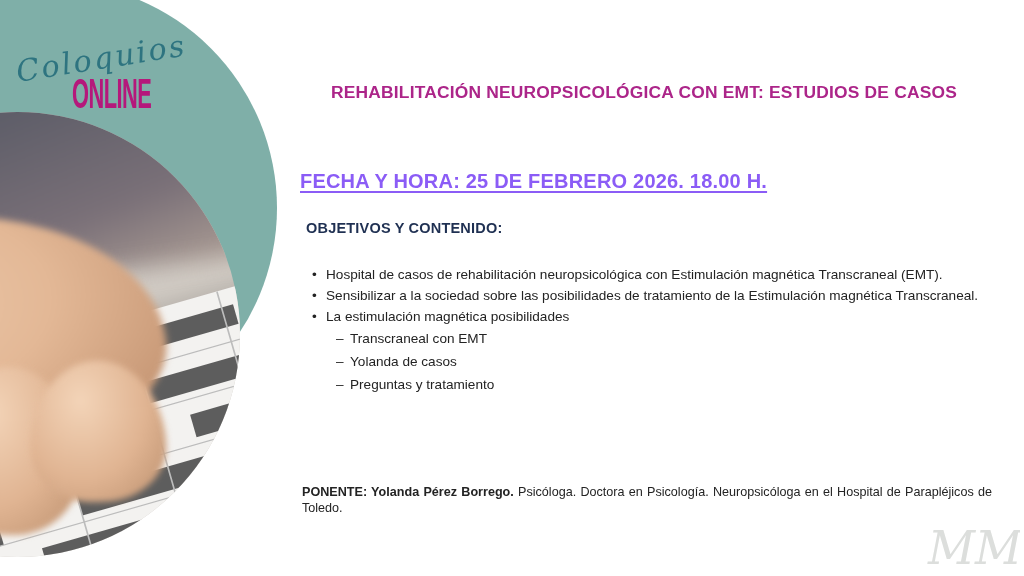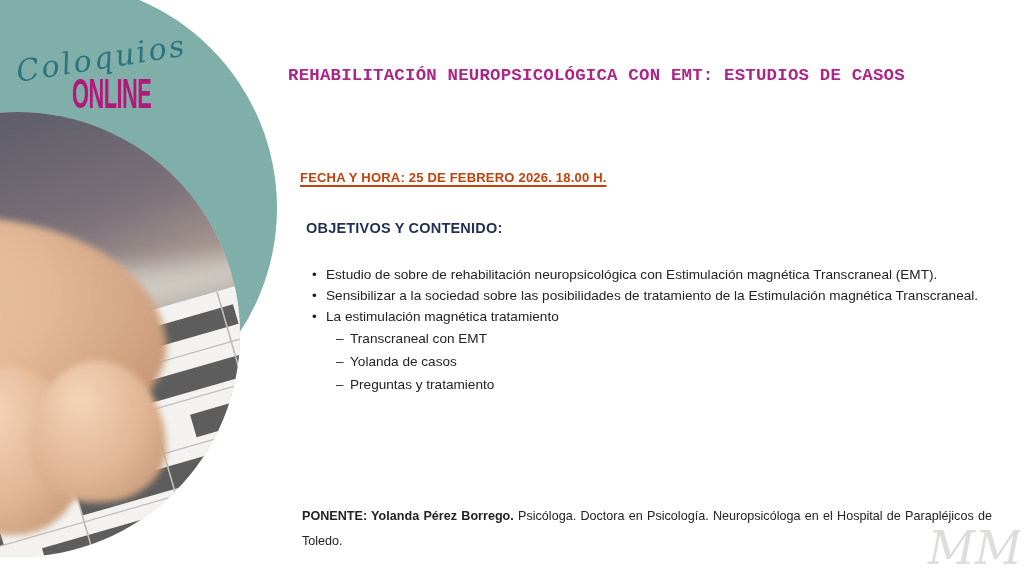--- a/index.html
+++ b/index.html
@@ -138,40 +138,40 @@
     position: absolute;
     left: 288px;
     top: 0;
     width: 712px;
     height: 576px;
   }
 
   #title {
     position: absolute;
     left: 0;
-    top: 66px;
+    top: 82px;
     width: 712px;
-    text-align: left;
-    font-family: Liberation Mono, monospace;
+    text-align: center;
+    font-family: Liberation Sans, sans-serif;
     font-weight: 700;
     font-size: 17.4px;
     letter-spacing: 0.2px;
     color: #AC2589;
     white-space: nowrap;
   }
 
   #date-line {
     position: absolute;
     left: 12px;
     top: 170px;
     font-family: "Liberation Sans", sans-serif;
     font-weight: 700;
-    font-size: 13px;
+    font-size: 20px;
     letter-spacing: 0.2px;
-    color: #c2410c;
+    color: #8b5cf6;
     text-decoration: underline;
     text-underline-offset: 3px;
     text-decoration-thickness: 1.5px;
   }
 
   #objectives-heading {
     position: absolute;
     left: 18px;
     top: 220px;
     font-family: "Liberation Sans", sans-serif;
@@ -211,24 +211,24 @@
   }
   .sub-row .dash {
     position: absolute;
     left: 28px;
     top: 0;
   }
 
   #speaker {
     position: absolute;
     left: 14px;
-    top: 504px;
+    top: 484px;
     width: 690px;
     font-size: 12.6px;
-    line-height: 25px;
+    line-height: 16px;
     color: #232323;
     text-align: justify;
   }
   #speaker b { font-weight: 700; }
 
   
   #watermark {
     position: absolute;
     right: 4px;
     bottom: 2px;
@@ -295,31 +295,31 @@
   <div id="title">REHABILITACIÓN NEUROPSICOLÓGICA CON EMT: ESTUDIOS DE CASOS</div>
 
   <div id="date-line">FECHA Y HORA: 25 DE FEBRERO 2026. 18.00 H.</div>
 
   <div id="objectives-heading">OBJETIVOS Y CONTENIDO:</div>
 
   <div id="bullet-list">
 
     <div class="bullet-row">
       <span class="dot">•</span>
-      <span class="bullet-text">Estudio de sobre de rehabilitación neuropsicológica con Estimulación magnética Transcraneal (EMT).</span>
+      <span class="bullet-text">Hospital de casos de rehabilitación neuropsicológica con Estimulación magnética Transcraneal (EMT).</span>
     </div>
 
     <div class="bullet-row">
       <span class="dot">•</span>
       <span class="bullet-text">Sensibilizar a la sociedad sobre las posibilidades de tratamiento de la Estimulación magnética Transcraneal.</span>
     </div>
 
     <div class="bullet-row">
       <span class="dot">•</span>
-      <span class="bullet-text">La estimulación magnética tratamiento</span>
+      <span class="bullet-text">La estimulación magnética posibilidades</span>
     </div>
 
     <div class="sub-row">
       <span class="dash">–</span>
       <span>Transcraneal con EMT</span>
     </div>
 
     <div class="sub-row">
       <span class="dash">–</span>
       <span>Yolanda de casos</span>

